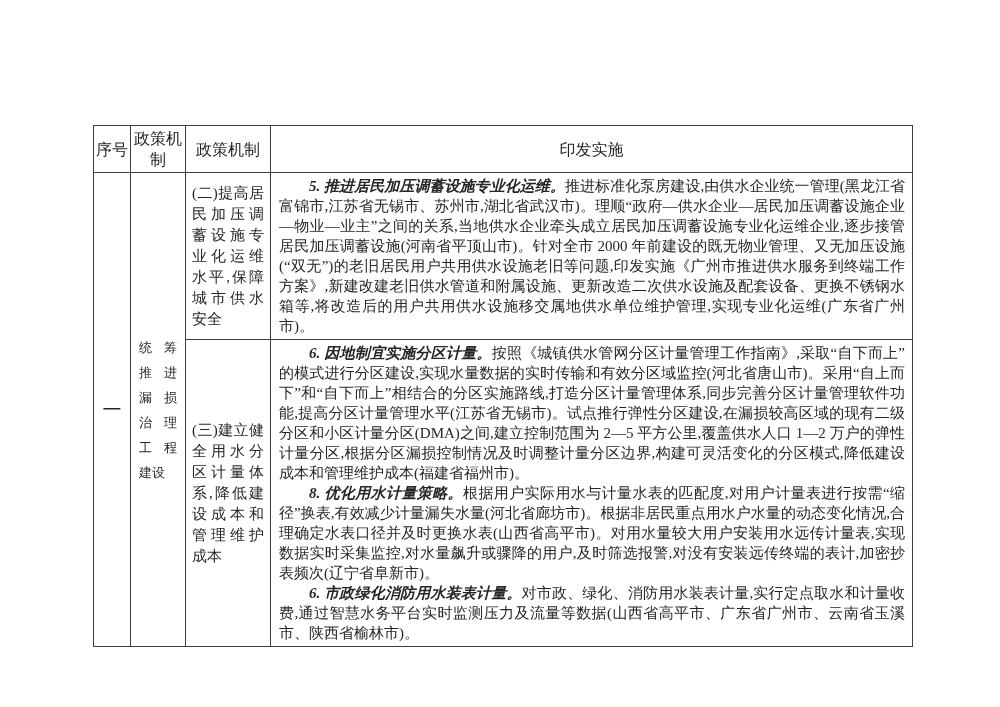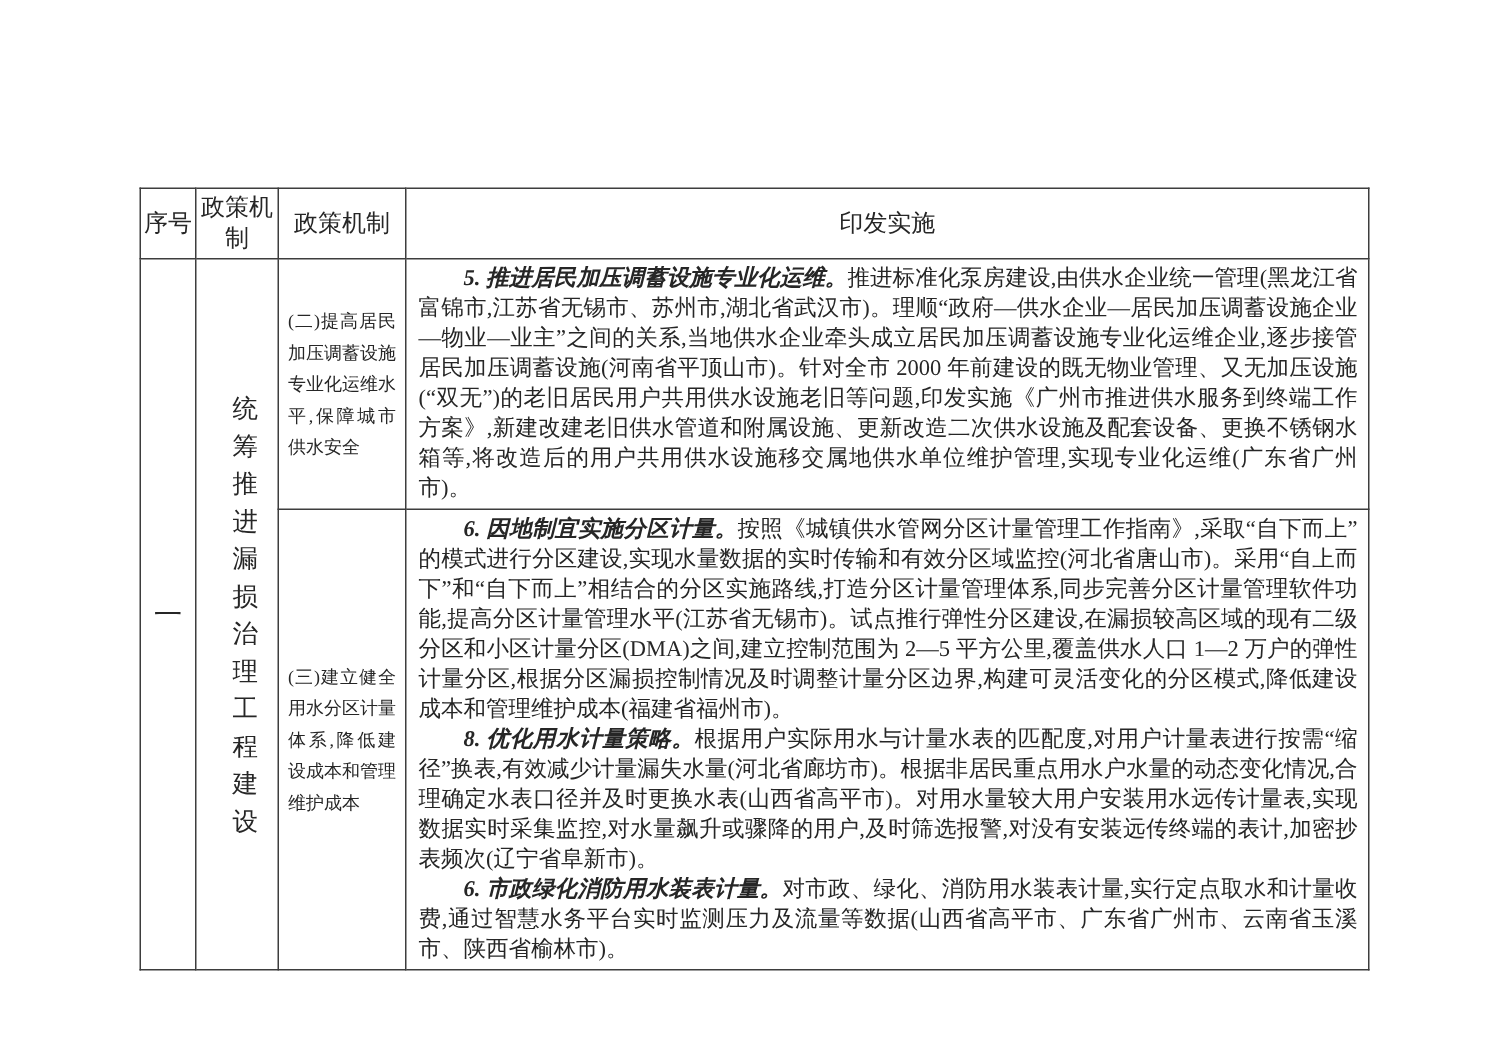--- a/index.html
+++ b/index.html
@@ -39,28 +39,28 @@
     line-height: 21px;
     text-align: center;
     padding: 2px;
     word-break: break-all;
   }
   td.serial-cell {
     font-size: 19px;
     text-align: center;
   }
   td.mech-cell {
-    font-size: 17px;
+    font-size: 13px;
     line-height: 25px;
-    padding: 0 24px;
+    padding: 0 8px;
     text-align: justify;
     word-break: break-all;
   }
   td.measure-cell {
-    font-size: 12px;
+    font-size: 15px;
     line-height: 21px;
     padding: 3px 6px;
     text-align: justify;
     word-break: break-all;
   }
   td.details-cell {
     font-size: 15px;
     line-height: 20px;
     padding: 3px 7px 3px 8px;
     text-align: justify;

